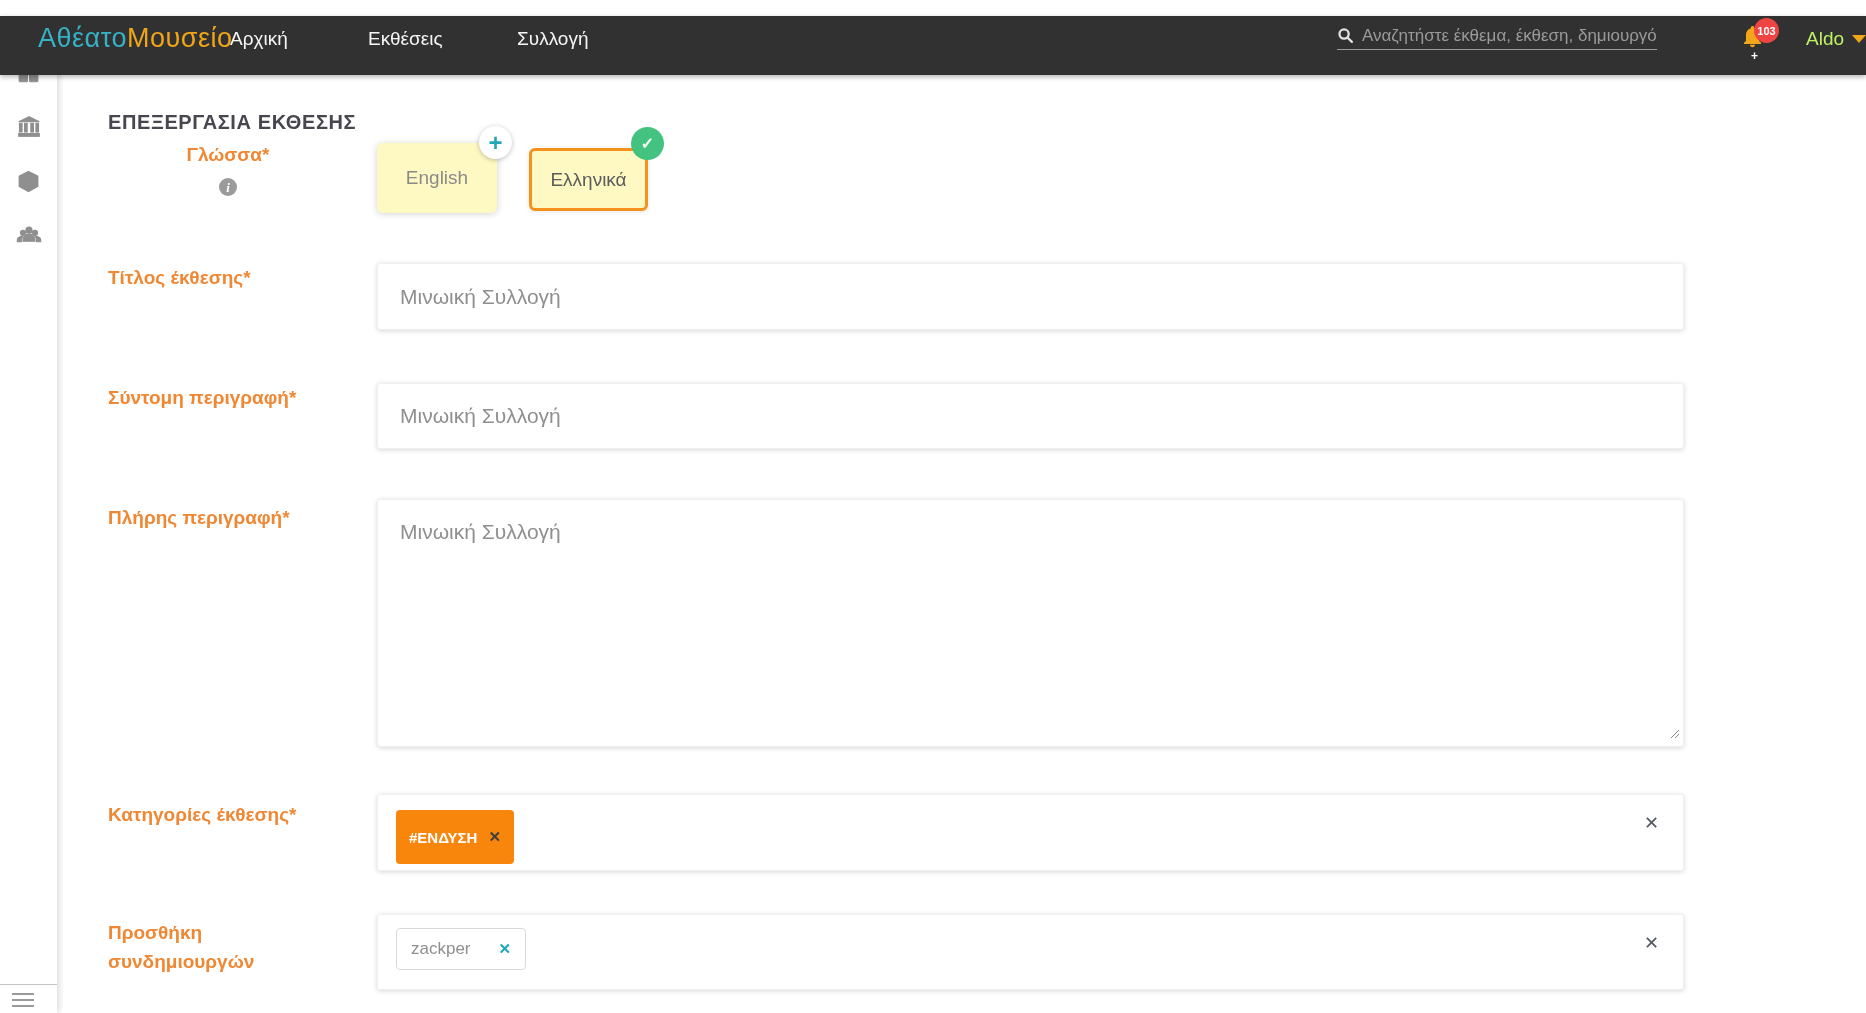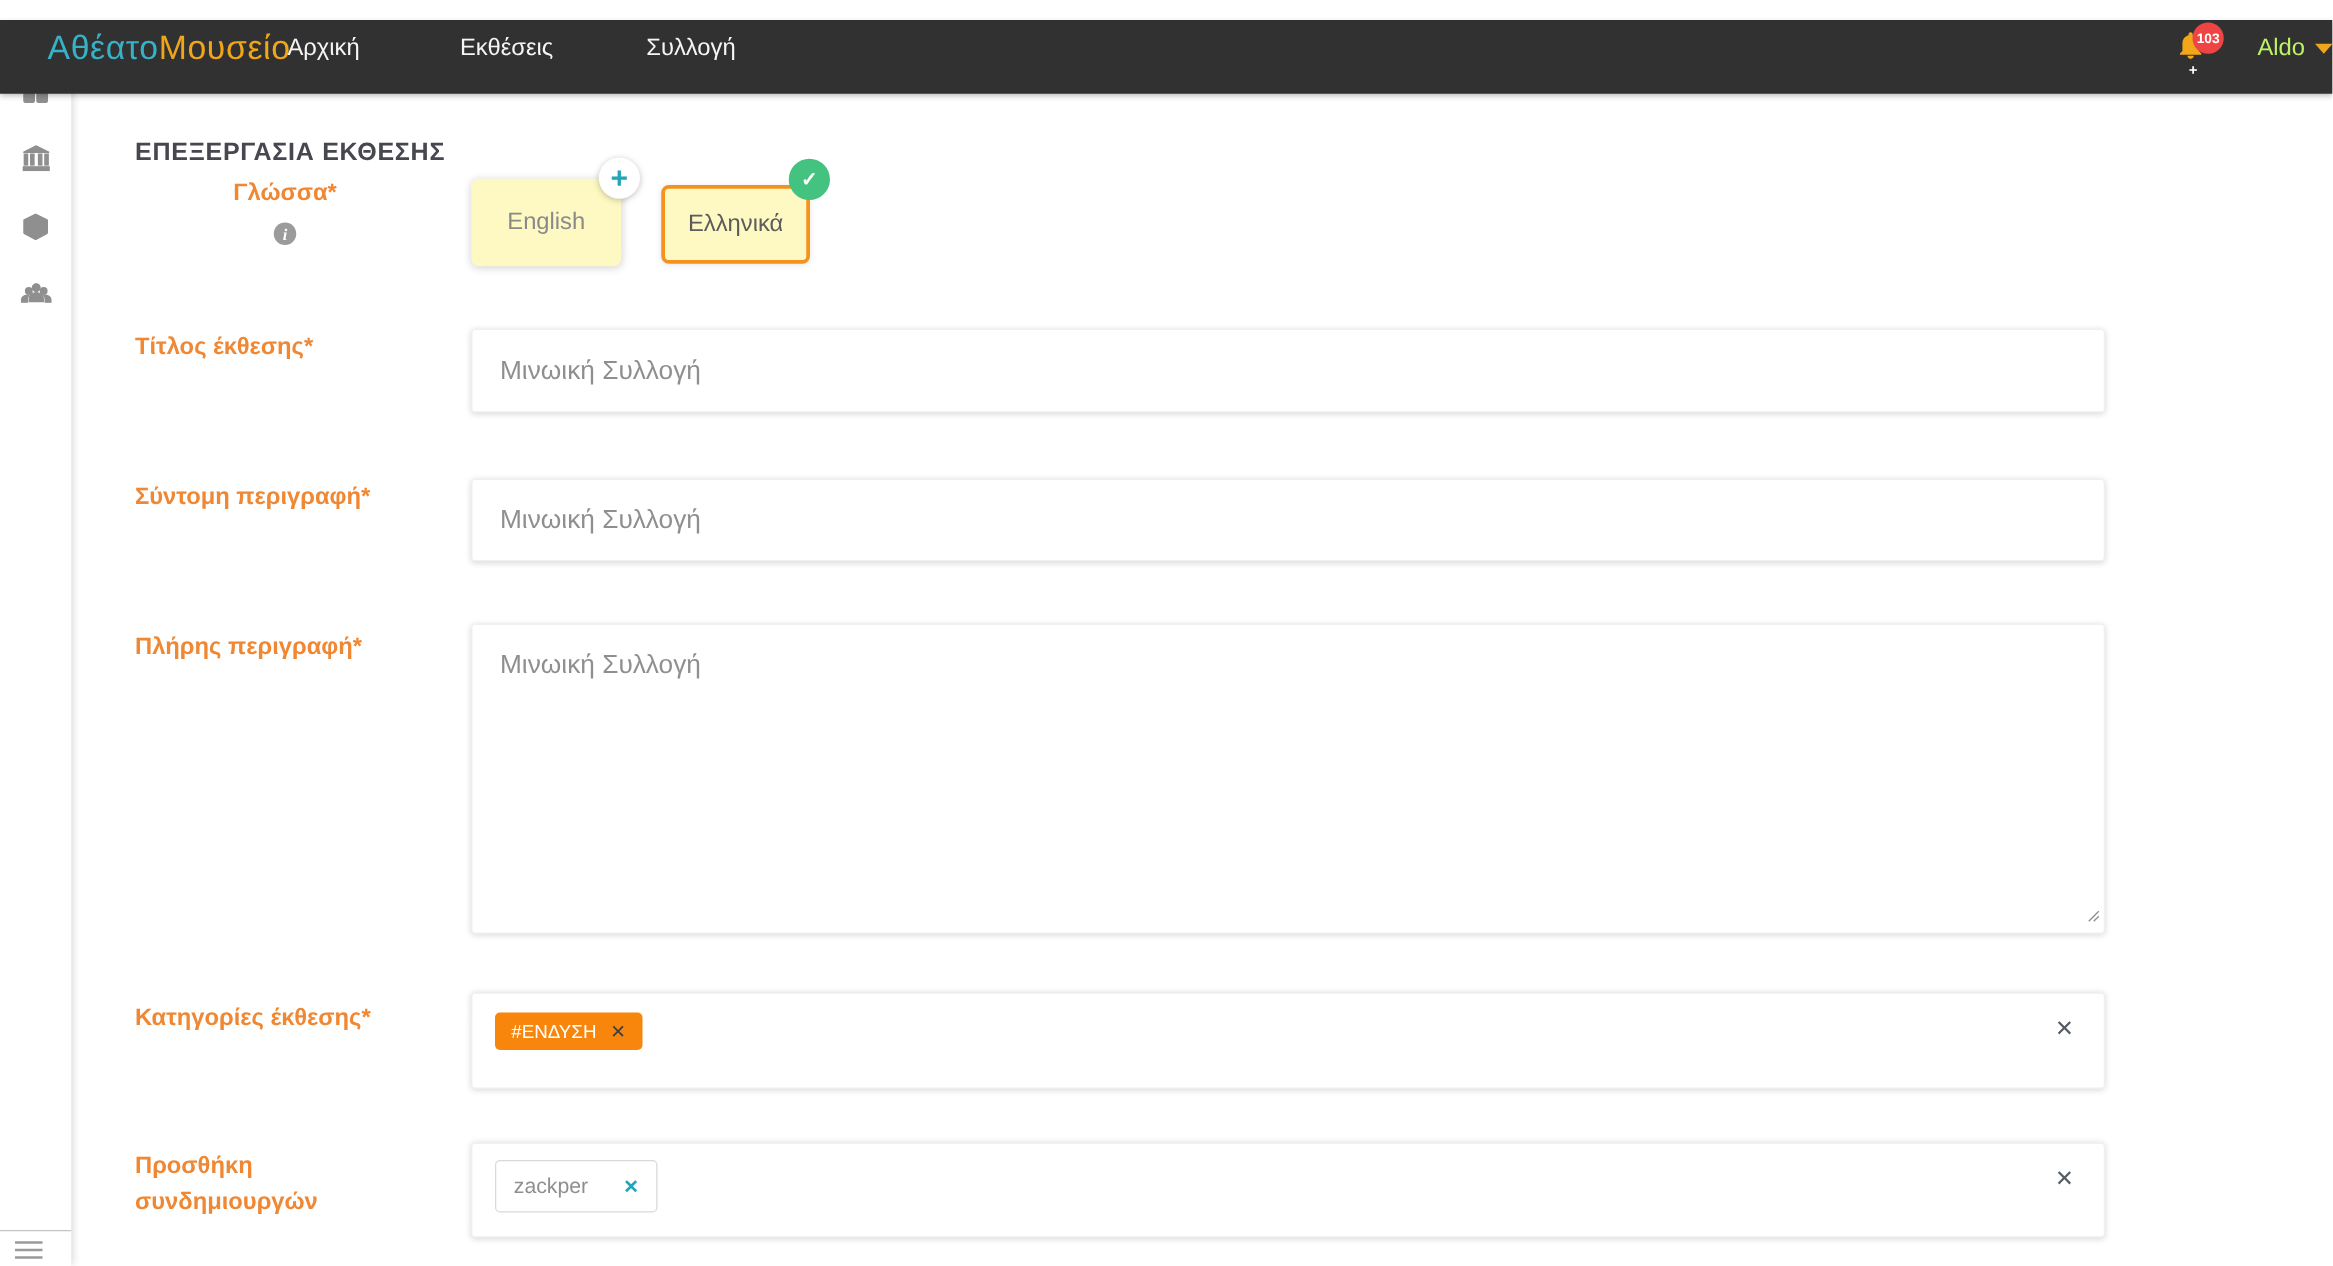--- a/index.html
+++ b/index.html
@@ -182,22 +182,22 @@
     background: #ffffff; border: 1px solid #f0f0f0; border-radius: 3px;
     box-shadow: 0 1px 5px rgba(0,0,0,0.16);
     cursor: text;
   }
   .tc-cats { top: 794px; height: 77px; }
   .tc-cocreators { top: 914px; height: 76px; }
 
   .cat-tag {
     position: absolute; left: 18px; top: 15px;
     background: #f8860d; border-radius: 4px;
-    color: #ffffff; font-size: 15px; font-weight: normal;
-    padding: 6px 13px; display: inline-flex; align-items: center; gap: 11px;
+    color: #ffffff; font-size: 15px; font-weight: bold;
+    padding: 18px 13px; display: inline-flex; align-items: center; gap: 11px;
   }
   .cat-tag .tag-x { color: #3f3f3f; font-size: 15px; cursor: pointer; }
 
   .person-tag {
     position: absolute; left: 18px; top: 13px;
     background: #ffffff; border: 1px solid #d9d9d9; border-radius: 4px;
     color: #8f8f8f; font-size: 17px;
     padding: 10px 14px; display: inline-flex; align-items: center; gap: 28px;
   }
   .person-tag .tag-x { color: #21a6b8; font-size: 15px; font-weight: bold; cursor: pointer; }
@@ -213,20 +213,29 @@
 <div class="topbar">
   <div class="brand">
     <span class="teal">Αθέατο</span>
       <span class="orange">Μουσείο</span>
   </div>
 
   <div class="nav-item nav-home">Αρχική</div>
   <div class="nav-item nav-exhibitions">Εκθέσεις</div>
   <div class="nav-item nav-exhibits">Συλλογή</div>
 
+  <div class="search-wrap">
+    <span style="display:flex;">
+      <svg width="17" height="17" viewBox="0 0 24 24" fill="none" stroke="#e3e3e3" stroke-width="3.2" stroke-linecap="round">
+        <circle cx="10" cy="10" r="6.5"></circle>
+        <line x1="15.5" y1="15.5" x2="21" y2="21"></line>
+      </svg>
+    </span>
+    <input class="search-input" placeholder="Αναζητήστε έκθεμα, έκθεση, δημιουργό" style="">
+  </div>
 
   <div class="bell-wrap">
     <span class="bell-svg">
       <svg width="25" height="25" viewBox="0 0 24 24" fill="#f2a71b">
         <path d="M12 22.2c1.35 0 2.45-1.05 2.45-2.35h-4.9c0 1.3 1.1 2.35 2.45 2.35zM18.3 16.2v-5.6c0-3.2-1.7-5.9-4.7-6.6v-.7C13.6 2.45 12.9 1.8 12 1.8s-1.6.65-1.6 1.5v.7c-3 .7-4.7 3.4-4.7 6.6v5.6l-1.9 1.9v1h16.4v-1l-1.9-1.9z"></path>
       </svg>
     </span>
     <span class="badge">103</span>
     <span class="bell-plus">+</span>
   </div>

